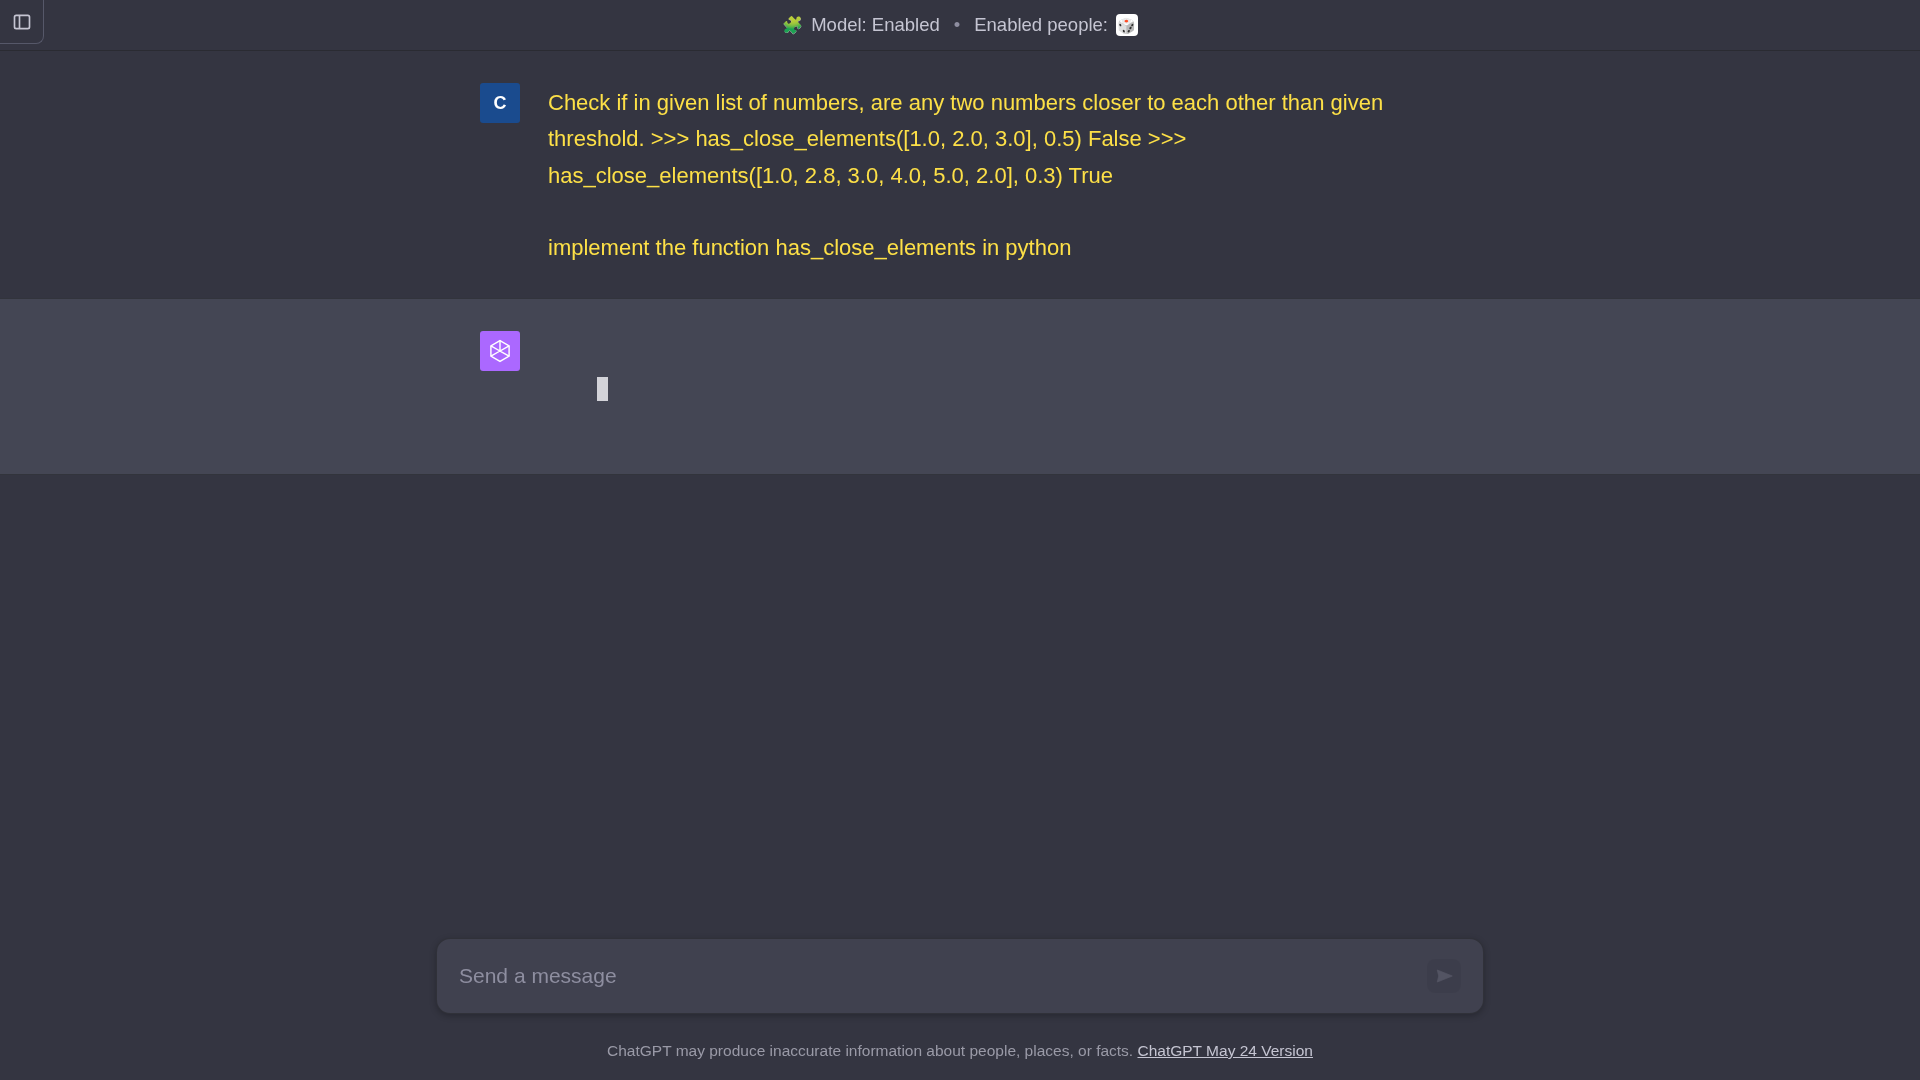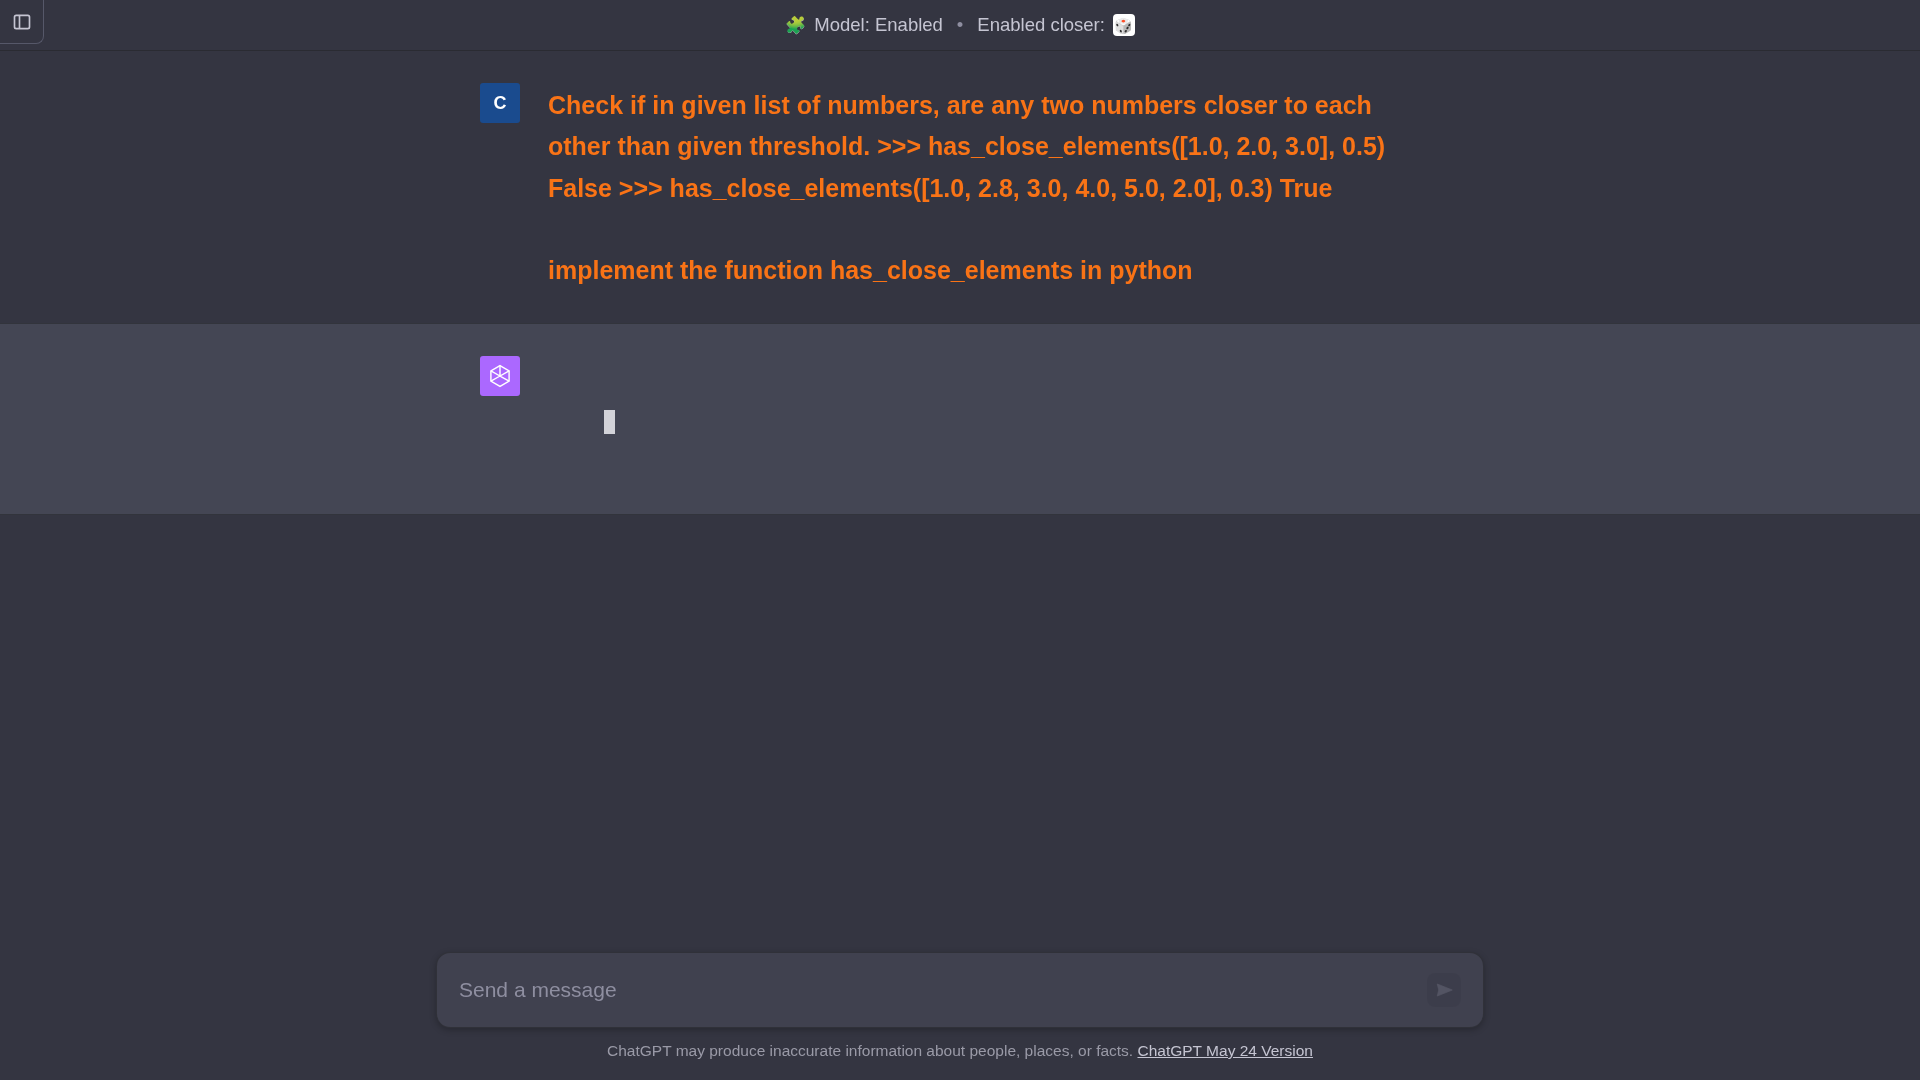--- a/index.html
+++ b/index.html
@@ -91,27 +91,26 @@
     justify-content: center;
     font-weight: 600;
     font-size: 18px;
   }
   .avatar.user-av { background: #1a4b8e; color: #fff; }
   .avatar.bot-av  { background: #ab68ff; }
   .avatar.bot-av svg { stroke: #fff; fill: #fff; }
 
   .msg {
     flex: 1;
-    font-size: 25px;
+    font-size: 22px;
     line-height: 1.65;
-    color: #f97316;
+    color: #fde047;
     white-space: pre-wrap;
     word-break: break-word;
     padding-top: 2px;
-    font-weight: bold;
   }
 
   .cursor-block {
     display: inline-block;
     width: 11px;
     height: 24px;
     background: #ececf1;
     vertical-align: middle;
     opacity: 0.85;
   }
@@ -153,42 +152,42 @@
     border-radius: 8px;
     background: #343541;
     display: flex;
     align-items: center;
     justify-content: center;
     opacity: 0.25;
   }
   .send-btn svg { stroke: #8e8ea0; fill: #8e8ea0; }
 
   .footer-note {
-    margin-top: 14px;
+    margin-top: 28px;
     font-size: 15.5px;
     color: #9a9aa7;
     text-align: center;
   }
   .footer-note a { color: #c5c5d2; text-decoration: underline; cursor: pointer; }
 </style>
 </head>
 <body>
 
 <div class="sidebar-toggle">
   <svg width="20" height="20" viewBox="0 0 24 24" fill="none" stroke-width="2">
     <rect x="3" y="4" width="18" height="16" rx="2"></rect>
     <line x1="9" y1="4" x2="9" y2="20"></line>
   </svg>
 </div>
 
 <div class="model-header">
   <span class="puzzle-icon">🧩</span>
   <span>Model: Enabled</span>
   <span class="sep">•</span>
-  <span>Enabled closer:</span>
+  <span>Enabled people:</span>
   <span class="enabled-badge">🎲</span>
 </div>
 
 <div class="chat">
 
   <div class="row user">
     <div class="row-inner">
       <div class="avatar user-av">C</div>
       <div class="msg">Check if in given list of numbers, are any two numbers closer to each other than given threshold. &gt;&gt;&gt; has_close_elements([1.0, 2.0, 3.0], 0.5) False &gt;&gt;&gt; has_close_elements([1.0, 2.8, 3.0, 4.0, 5.0, 2.0], 0.3) True
 

